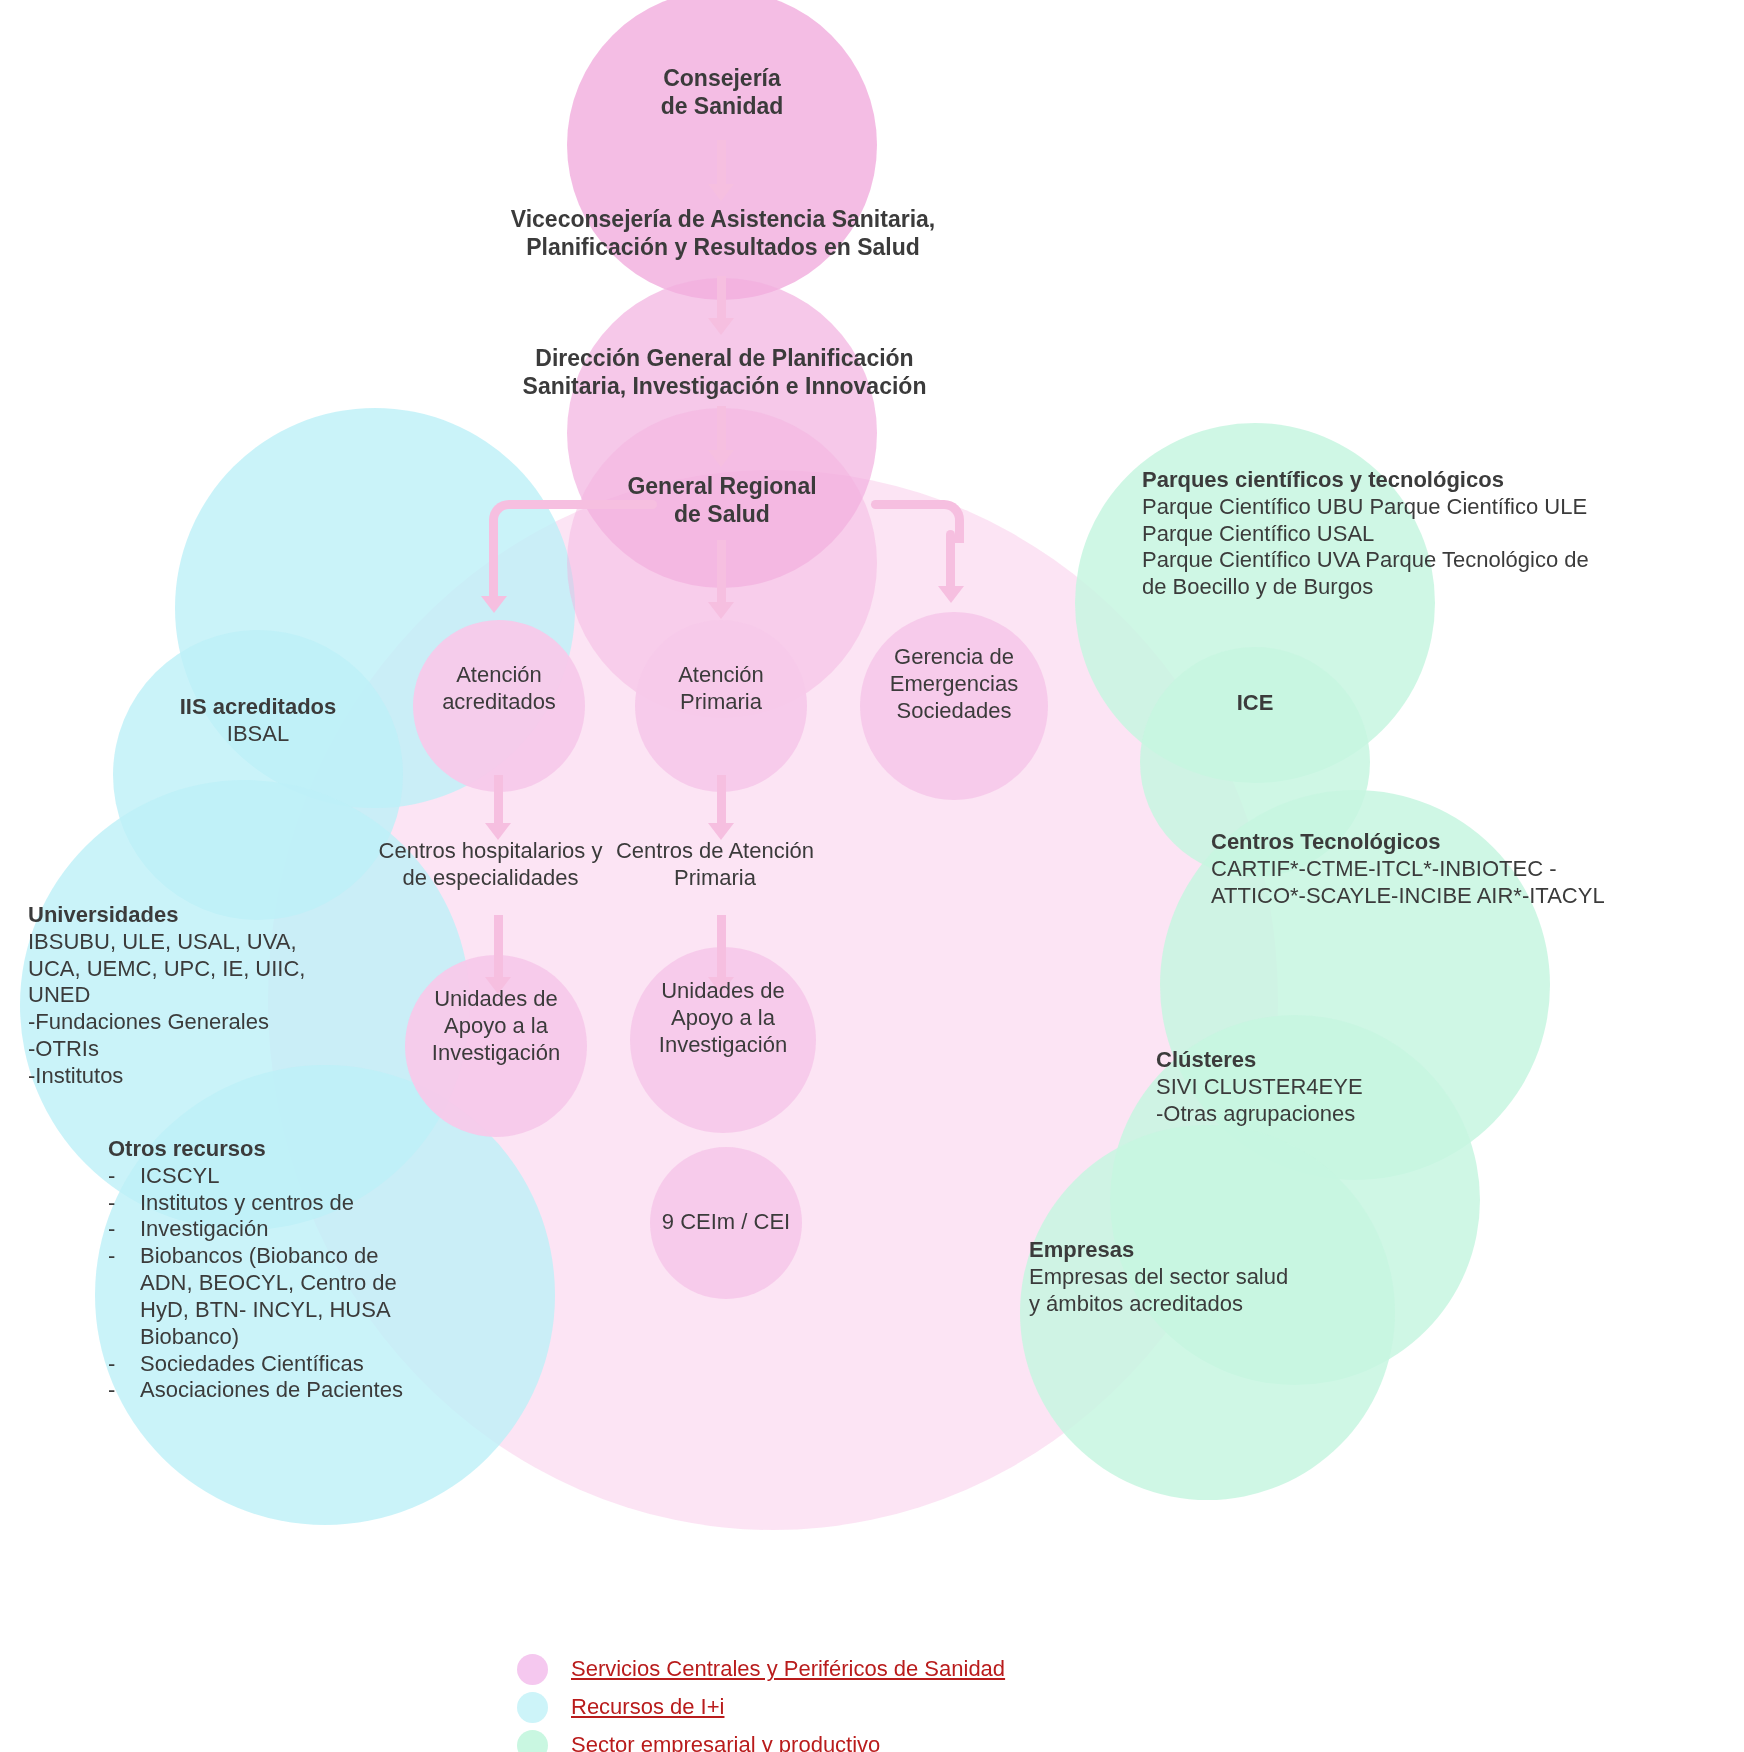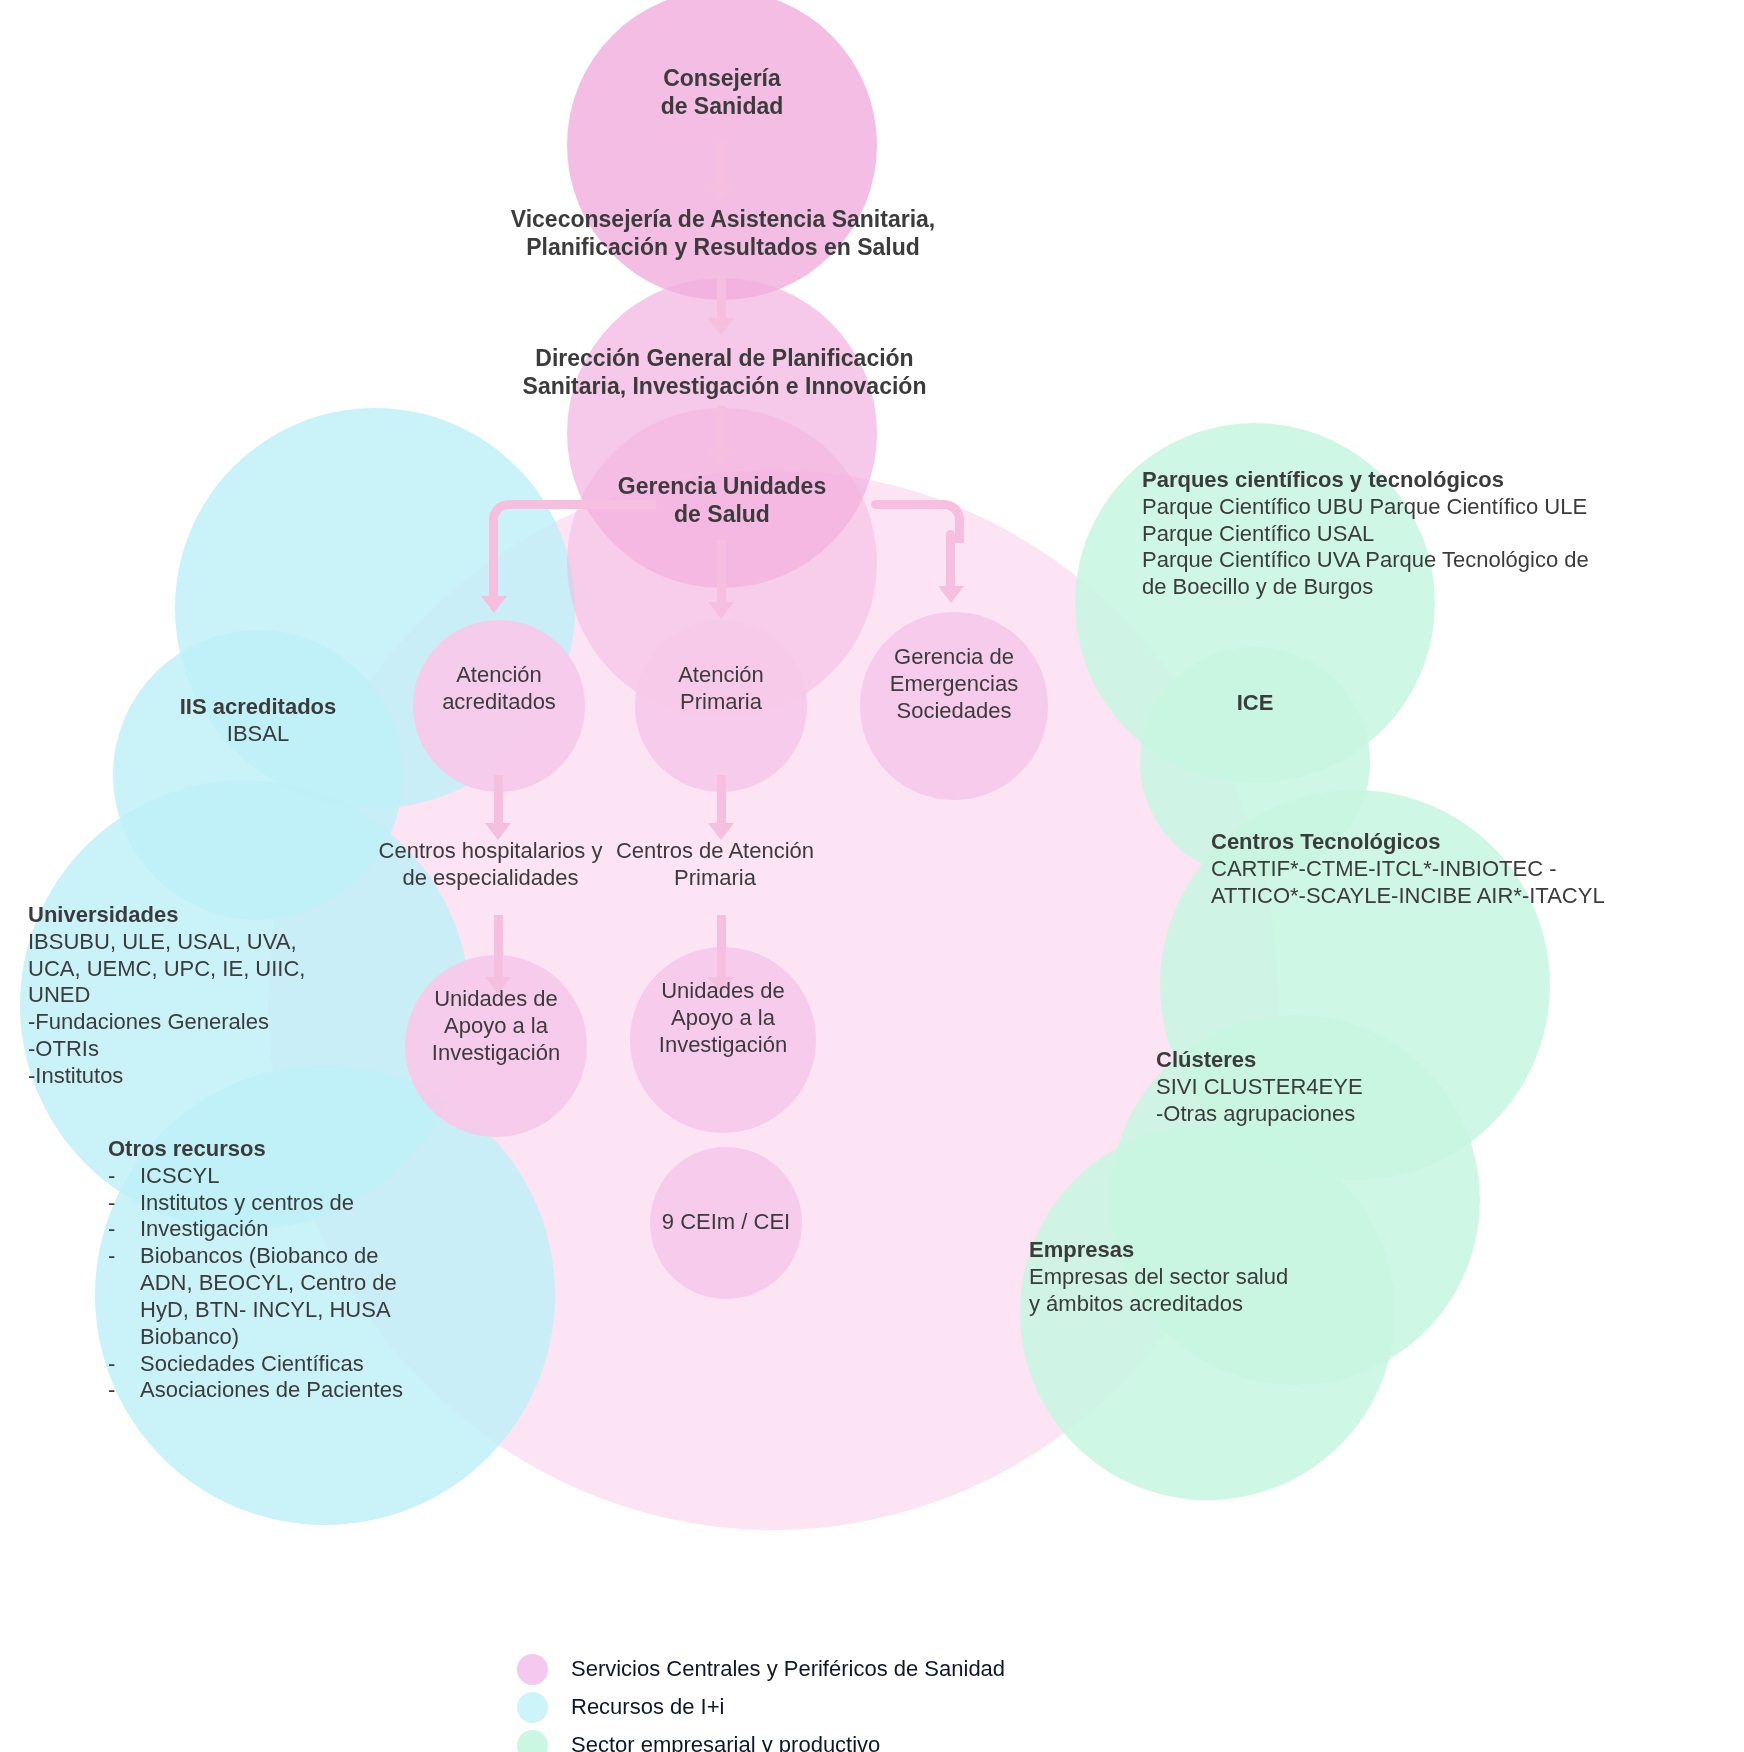--- a/index.html
+++ b/index.html
@@ -30,21 +30,21 @@
   .elbow .h{position:absolute;height:9px;background:#f6bfe0;border-radius:5px;}
   .elbow .v{position:absolute;width:9px;background:#f6bfe0;border-radius:5px;}
   .elbow .head{position:absolute;width:0;height:0;border-left:13px solid transparent;border-right:13px solid transparent;border-top:17px solid #f6bfe0;}
   .corner{position:absolute;width:34px;height:34px;border-left:9px solid #f6bfe0;border-top:9px solid #f6bfe0;border-top-left-radius:20px;}
   .corner.r{border-left:none;border-right:9px solid #f6bfe0;border-top-left-radius:0;border-top-right-radius:20px;}
 
   
   #legend{position:absolute;left:517px;top:1650px;}
   .leg-row{display:flex;align-items:center;height:38px;}
   .leg-dot{width:31px;height:31px;border-radius:50%;margin-right:23px;}
-  .leg-txt{font-size:22px;color:#0f172a;}
+  .leg-txt{font-size:22px;color:#b91c1c;text-decoration:underline;}
 </style>
 </head>
 <body>
 
 <div id="stage">
 
   <div class="circle pink-body" style="left:268px;top:470px;width:1010px;height:1060px;opacity:.85;"></div>
 
   <div class="circle blue" style="left:175px;top:408px;width:400px;height:400px;opacity:.80;"></div>
   <div class="circle blue" style="left:113px;top:630px;width:290px;height:290px;opacity:.80;"></div>
@@ -131,21 +131,21 @@
     <div>Viceconsejería de Asistencia Sanitaria,</div>
     <div>Planificación y Resultados en Salud</div>
   </div>
 
   <div class="lbl ctr bold t-big" style="left:492px;top:344px;width:465px;">
     <div>Dirección General de Planificación</div>
     <div>Sanitaria, Investigación e Innovación</div>
   </div>
 
   <div class="lbl ctr bold t-big" style="left:572px;top:472px;width:300px;">
-    <div>Gerencia Unidades</div>
+    <div>General Regional</div>
     <div>de Salud</div>
   </div>
 
   <div class="lbl ctr t-mid" style="left:399px;top:662px;width:200px;">
     <div>Atención</div>
     <div>acreditados</div>
   </div>
 
   <div class="lbl ctr t-mid" style="left:621px;top:662px;width:200px;">
     <div>Atención</div>

